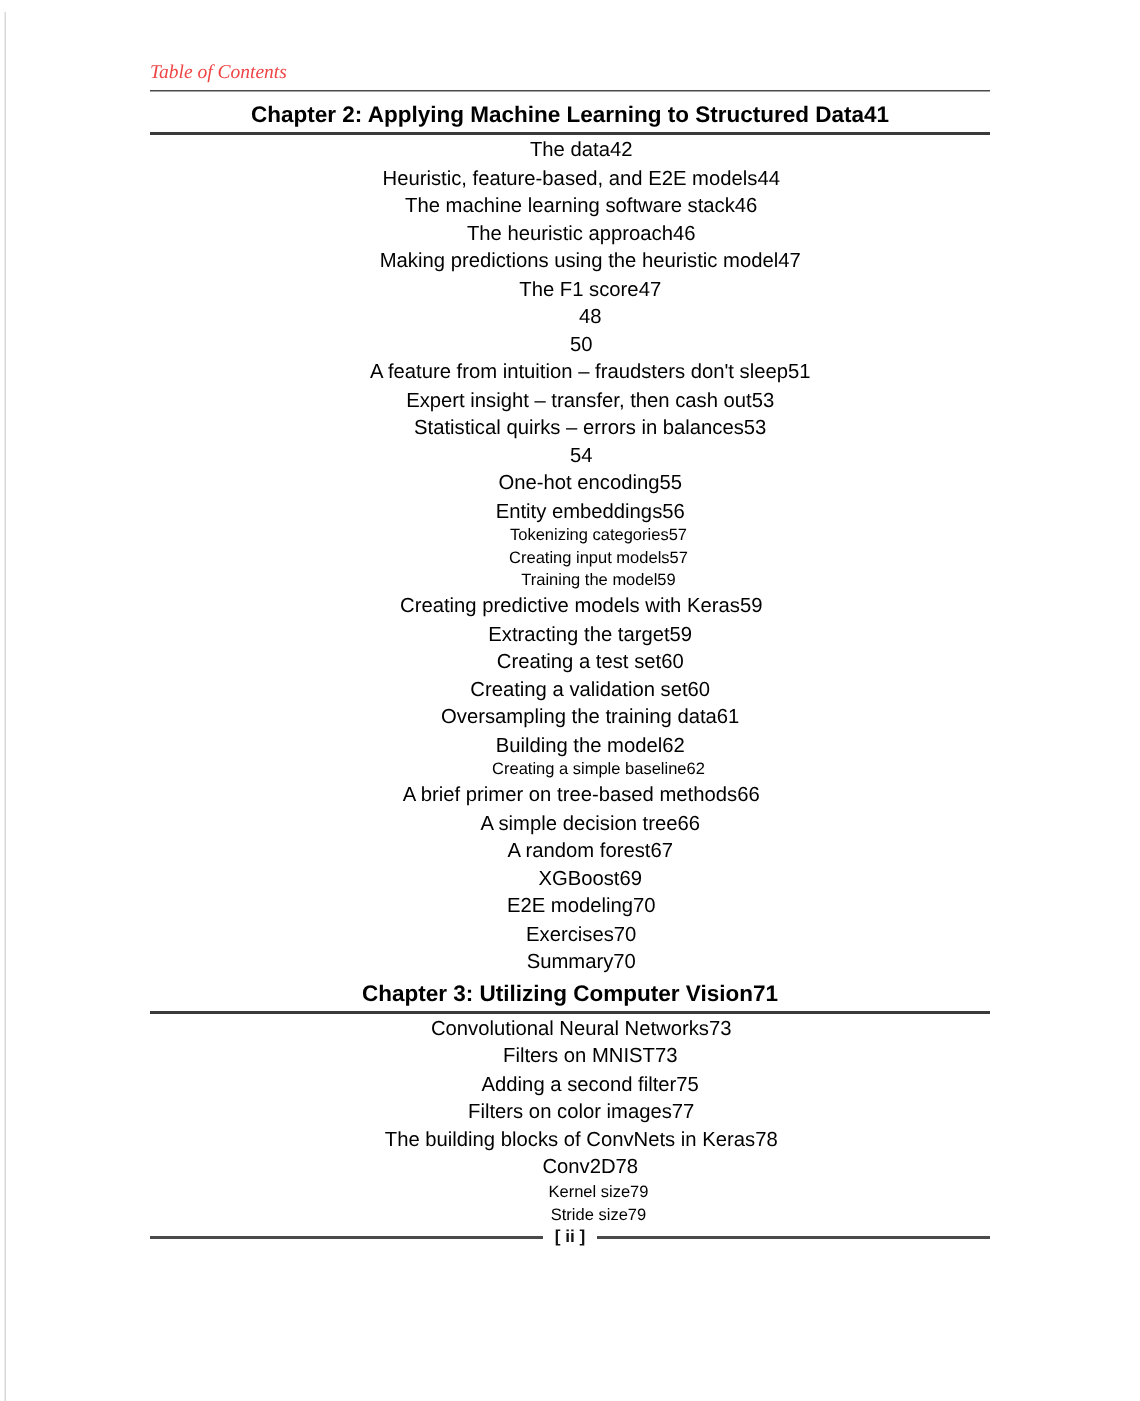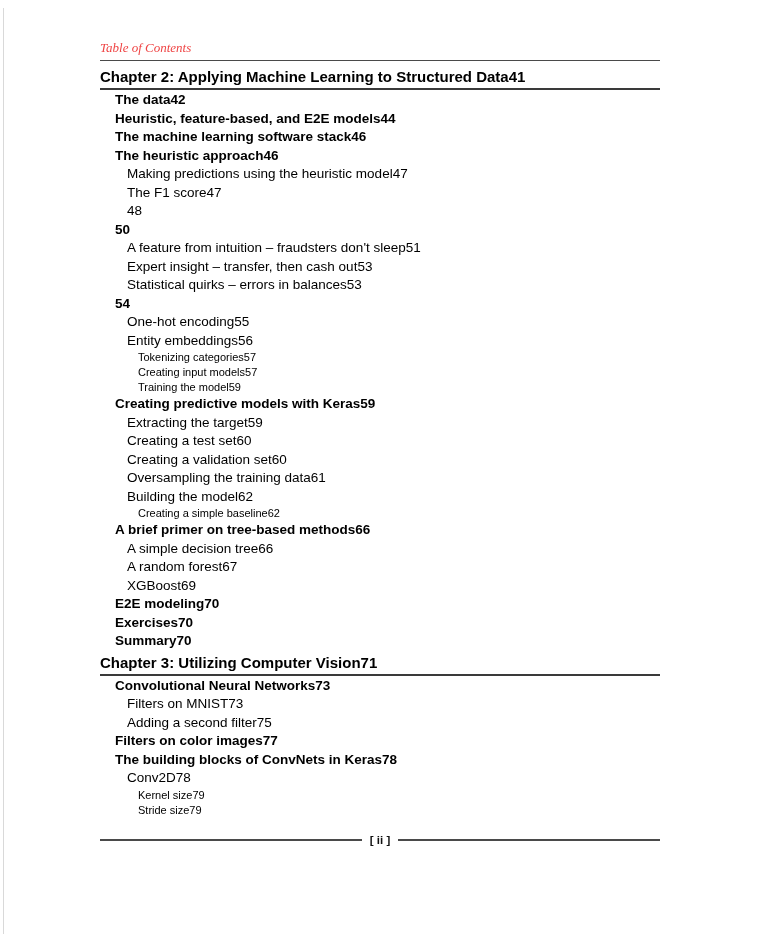--- a/index.html
+++ b/index.html
@@ -30,55 +30,54 @@
     font-family: "Liberation Serif", serif;
     font-style: italic;
     font-size: 13px;
     color: #ef4444;
     padding-bottom: 4px;
     border-bottom: 1.5px solid #4a4a4a;
   }
   #toc-list { margin-top: 4px; }
   .toc-row {
     display: flex;
-    justify-content: flex-start;
+    justify-content: center;
     align-items: baseline;
   }
   .toc-label { white-space: nowrap; }
   .toc-page { white-space: nowrap; text-align: right; }
   .toc-row.chapter {
     font-size: 15px;
     font-weight: bold;
     line-height: 18px;
     padding: 3px 0 2px 0;
     border-bottom: 2px solid #3a3a3a;
     margin-bottom: 1px;
   }
   .toc-row.h1 {
-    font-weight: bold;
+    font-weight: normal;
     font-size: 13.5px;
     line-height: 18.5px;
     padding-left: 15px;
   }
   .toc-row.h2 {
     font-weight: normal;
     font-size: 13.5px;
     line-height: 18.5px;
     padding-left: 27px;
   }
   .toc-row.h3 {
     font-weight: normal;
     font-size: 11px;
     line-height: 15.1px;
     padding-left: 38px;
   }
   .footer {
     display: flex;
     align-items: center;
-    margin-top: 15px;
   }
   .footer .rule {
     flex: 1;
     height: 2px;
     background: #4a4a4a;
   }
   .footer .page-label {
     margin: 0 8px;
     font-weight: bold;
     font-size: 11.5px;

